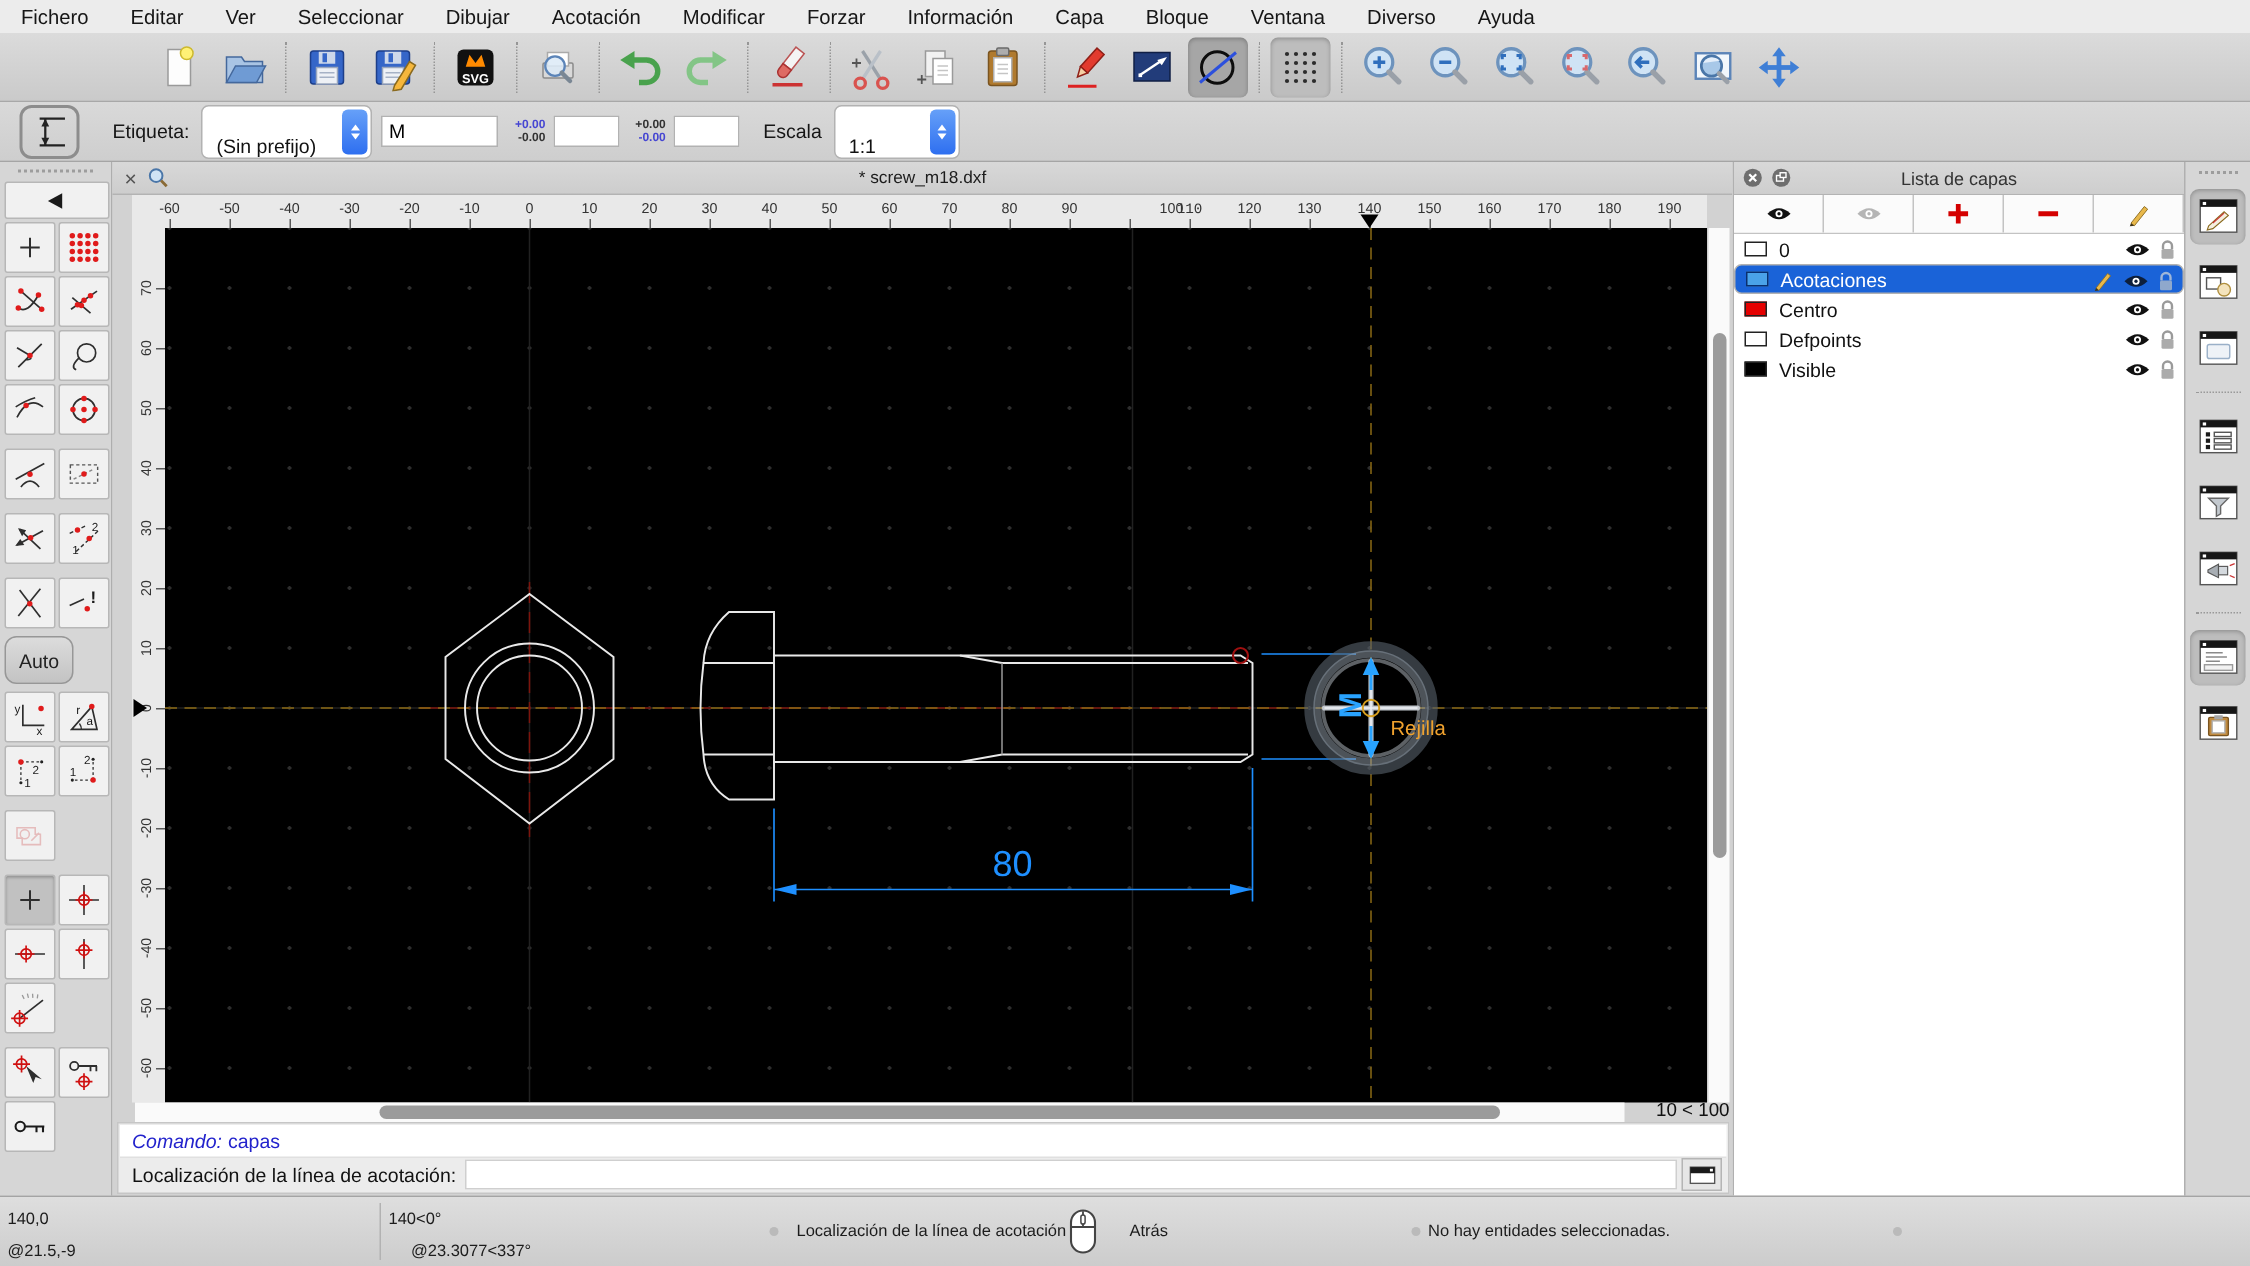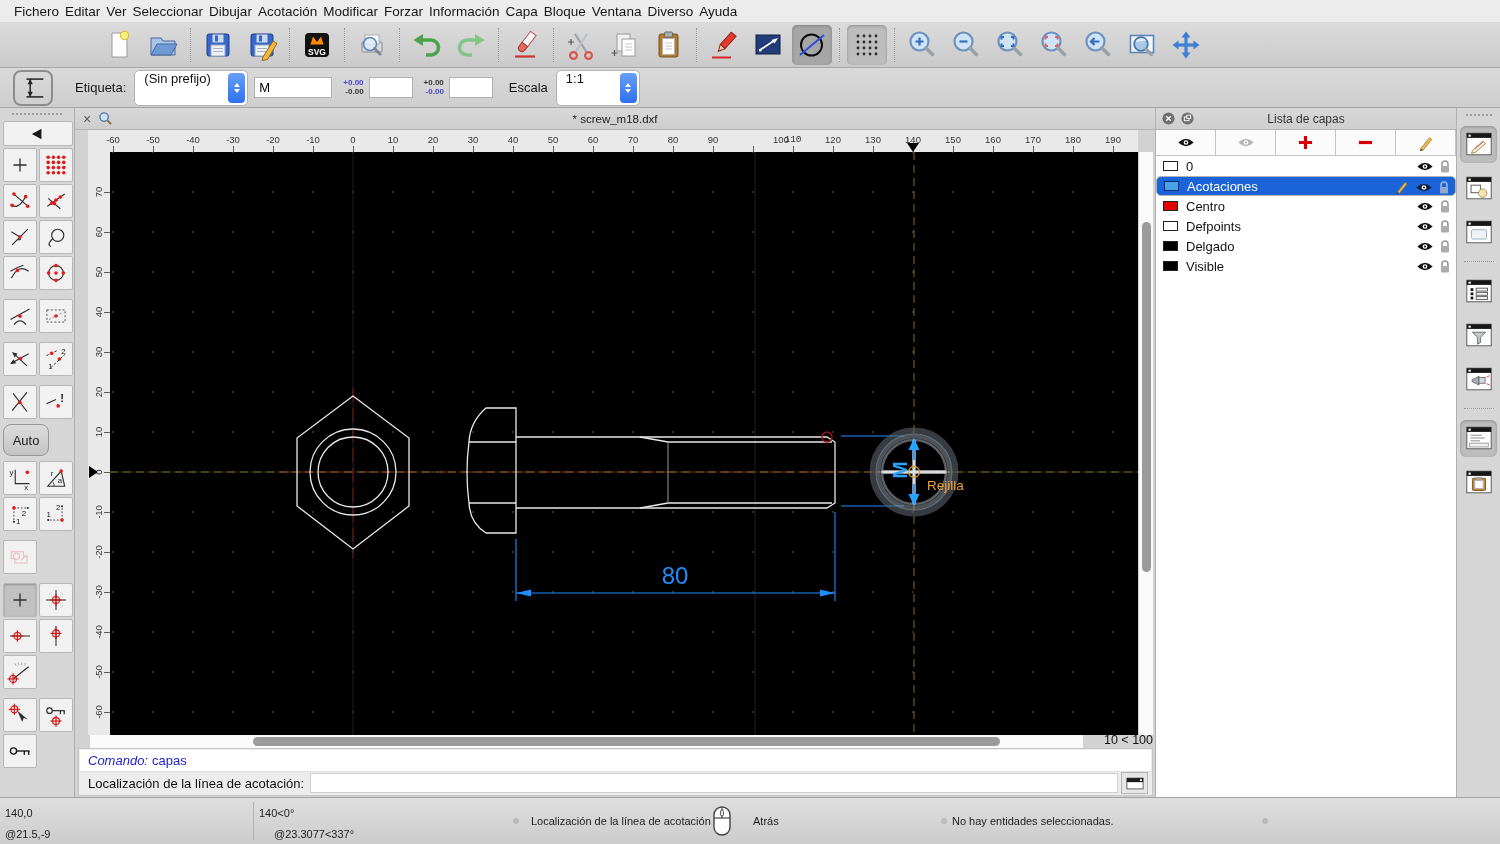--- a/index.html
+++ b/index.html
@@ -2,42 +2,42 @@
 <html><head>
 <meta charset="utf-8">
 <style>
   html,body{margin:0;padding:0;width:1500px;height:844px;overflow:hidden;
     font-family:"Liberation Sans",sans-serif;background:#ececec;}
   *{box-sizing:border-box;}
   #app{position:absolute;inset:0;font-size:13px;color:#111;}
 
   
   #menubar{position:absolute;top:0;left:0;right:0;height:22px;background:#ececec;
-    display:flex;align-items:center;padding-left:14px;gap:6px;font-size:13.5px;color:#161616;}
+    display:flex;align-items:center;padding-left:14px;gap:28px;font-size:13.5px;color:#161616;}
   .menu-item{white-space:nowrap;cursor:default;}
 
   
   #main-toolbar{position:absolute;top:22px;left:0;right:0;height:46px;
     background:linear-gradient(#dbdbdb,#cacaca);border-bottom:1px solid #a8a8a8;
     display:flex;align-items:center;padding-left:97px;}
   .tb-btn{width:40px;height:40px;border:none;background:transparent;padding:0;margin:0 2px;
     display:flex;align-items:center;justify-content:center;border-radius:5px;}
   .tb-btn.pressed{background:#bdbdbd;box-shadow:inset 0 1px 3px rgba(0,0,0,.25);}
   .tb-btn.dark{background:#a6a6a6;}
   .tb-sep{width:1px;height:34px;border-left:1px dotted #969696;margin:0 5px;}
 
   
   #options-toolbar{position:absolute;top:68px;left:0;right:0;height:40px;
     background:linear-gradient(#d9d9d9,#cecece);border-bottom:1px solid #a5a5a5;
     display:flex;align-items:center;font-size:13px;}
   #opt-tool{width:40px;height:36px;margin-left:13px;border:2px solid #8d8d8d;border-radius:8px;
     background:transparent;display:flex;align-items:center;justify-content:center;padding:0;}
   .olabel{margin-left:22px;color:#161616;}
   .sel{height:36px;background:#fff;border:1px solid #b2b2b2;border-radius:5px;
-    display:flex;align-items:flex-start;padding:0 22px 0 9px;position:relative;font-size:13px;}
+    display:flex;align-items:flex-end;padding:0 22px 0 9px;position:relative;font-size:13px;}
   .stp{position:absolute;right:2px;top:2px;bottom:2px;width:17px;border-radius:4px;
     background:linear-gradient(#66a0f8,#2e6ff0);display:flex;flex-direction:column;
     align-items:center;justify-content:center;gap:2px;}
   .stp i{width:0;height:0;border-left:3.5px solid transparent;border-right:3.5px solid transparent;}
   .stp .up{border-bottom:4px solid #fff;}
   .stp .dn{border-top:4px solid #fff;}
   .txt{height:21px;border:1px solid #b2b2b2;background:#fff;font:13px "Liberation Sans",sans-serif;padding:0 4px;}
   #prefix-select{margin-left:8px;width:114px;}
   #label-input{margin-left:6px;width:78px;}
   .tol{display:flex;flex-direction:column;font-size:8px;line-height:8.5px;font-weight:bold;
@@ -1033,33 +1033,20 @@
                 <circle cx="12" cy="7.5" r="3.2" fill="#fff"></circle>
                 <circle cx="12" cy="7.5" r="1.5" fill="#111"></circle>
               </svg></span>
             <span class="lp-lock"><svg viewBox="0 0 12 15" width="12" height="15">
                 <path d="M3 7 V5 a3 3 0 0 1 6 0 v2" fill="none" stroke="#9a9a9a" stroke-width="1.6"></path>
                 <rect x="2" y="7" width="8" height="6.5" rx="1" fill="#ababab"></rect>
               </svg></span>
           </div>
           <div class="lp-row">
             <span class="lp-swatch" style="background: rgb(0, 0, 0);"></span>
-            <span>Delgado</span>
-            <span class="lp-eye"><svg viewBox="0 0 24 15" width="18" height="11">
-                <path d="M1.5 7.5 Q12 -2.5 22.5 7.5 Q12 17.5 1.5 7.5 Z" fill="#111"></path>
-                <circle cx="12" cy="7.5" r="3.2" fill="#fff"></circle>
-                <circle cx="12" cy="7.5" r="1.5" fill="#111"></circle>
-              </svg></span>
-            <span class="lp-lock"><svg viewBox="0 0 12 15" width="12" height="15">
-                <path d="M3 7 V5 a3 3 0 0 1 6 0 v2" fill="none" stroke="#9a9a9a" stroke-width="1.6"></path>
-                <rect x="2" y="7" width="8" height="6.5" rx="1" fill="#ababab"></rect>
-              </svg></span>
-          </div>
-          <div class="lp-row">
-            <span class="lp-swatch" style="background: rgb(0, 0, 0);"></span>
             <span>Visible</span>
             <span class="lp-eye"><svg viewBox="0 0 24 15" width="18" height="11">
                 <path d="M1.5 7.5 Q12 -2.5 22.5 7.5 Q12 17.5 1.5 7.5 Z" fill="#111"></path>
                 <circle cx="12" cy="7.5" r="3.2" fill="#fff"></circle>
                 <circle cx="12" cy="7.5" r="1.5" fill="#111"></circle>
               </svg></span>
             <span class="lp-lock"><svg viewBox="0 0 12 15" width="12" height="15">
                 <path d="M3 7 V5 a3 3 0 0 1 6 0 v2" fill="none" stroke="#9a9a9a" stroke-width="1.6"></path>
                 <rect x="2" y="7" width="8" height="6.5" rx="1" fill="#ababab"></rect>
               </svg></span>

